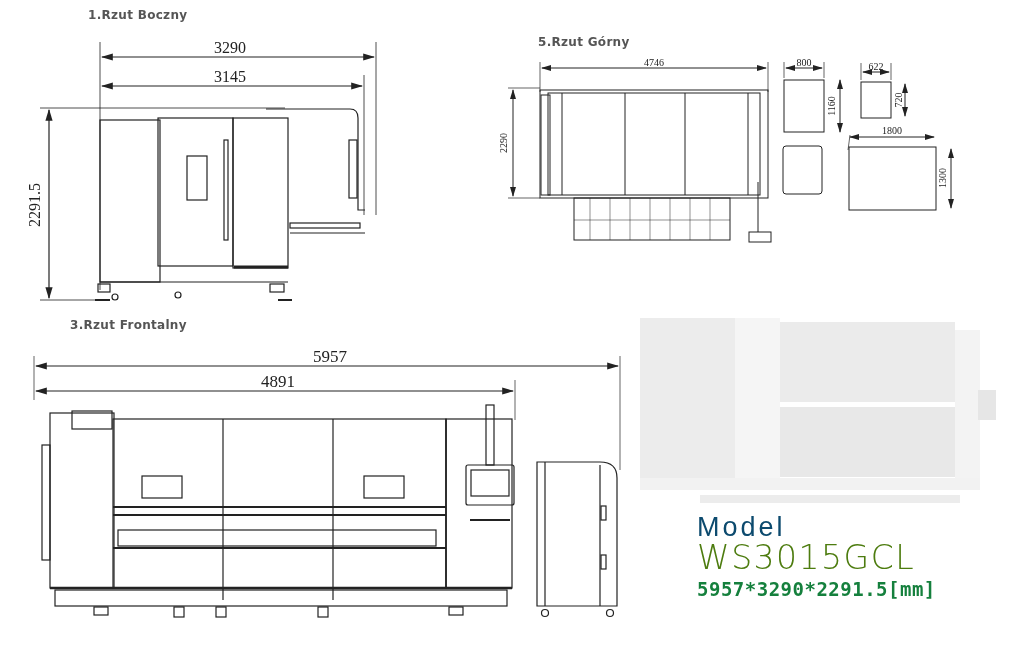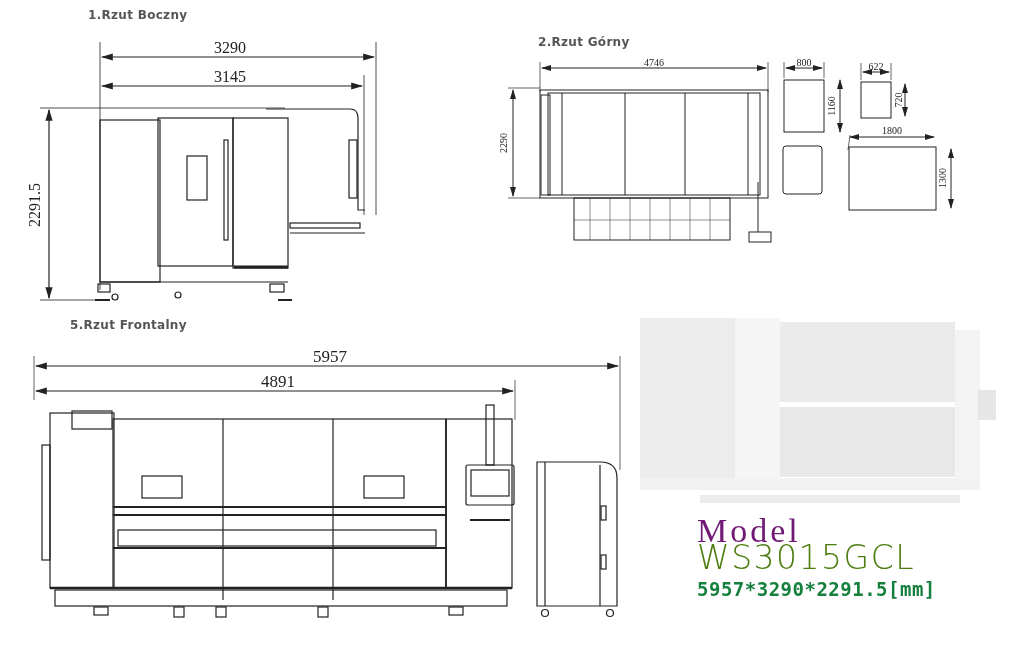--- a/index.html
+++ b/index.html
@@ -1,29 +1,29 @@
 <!DOCTYPE html>
 <html><head>
 <meta charset="utf-8">
 <style>
   html,body{margin:0;padding:0;background:#fff;}
   body{width:1024px;height:645px;position:relative;overflow:hidden;font-family:"DejaVu Sans",sans-serif;}
   .title{position:absolute;font-family:"DejaVu Sans",sans-serif;font-size:12px;color:#555;font-weight:bold;letter-spacing:0.3px;}
   .dim{font-family:"Liberation Serif",serif;fill:#222;}
   svg{position:absolute;left:0;top:0;}
-  .model-label{position:absolute;left:697px;top:512px;font-family:Liberation Serif, serif;font-size:34px;font-weight:200;color:#701a75;letter-spacing:3px;font-stretch:condensed;}
+  .model-label{position:absolute;left:697px;top:512px;font-family:Liberation Sans, sans-serif;font-size:27px;font-weight:200;color:#0c4a6e;letter-spacing:3px;font-stretch:condensed;}
   .model-name{position:absolute;left:697px;top:538px;font-family:"DejaVu Sans",sans-serif;font-size:33px;color:#4d7c0f;letter-spacing:1.5px;font-weight:300;}
   .model-dims{position:absolute;left:697px;top:578px;font-family:"DejaVu Sans Mono",monospace;font-size:19px;color:#15803d;font-weight:bold;letter-spacing:0.5px;}
 </style>
 </head>
 <body>
 
 <div class="title" style="left:88px;top:8px;">1.Rzut Boczny</div>
-<div class="title" style="left:538px;top:35px;">2.Rzut Górny</div>
-<div class="title" style="left:70px;top:318px;">5.Rzut Frontalny</div>
+<div class="title" style="left:538px;top:35px;">5.Rzut Górny</div>
+<div class="title" style="left:70px;top:318px;">3.Rzut Frontalny</div>
 
 <svg width="1024" height="645" viewBox="0 0 1024 645">
   <defs>
     <marker id="arr" markerWidth="10" markerHeight="6" refX="9" refY="3" orient="auto-start-reverse">
       <path d="M0,0 L10,3 L0,6 z" fill="#222"></path>
     </marker>
   </defs>
 
   <g opacity="1">
     <rect x="640" y="318" width="95" height="160" fill="#ececec"></rect>

